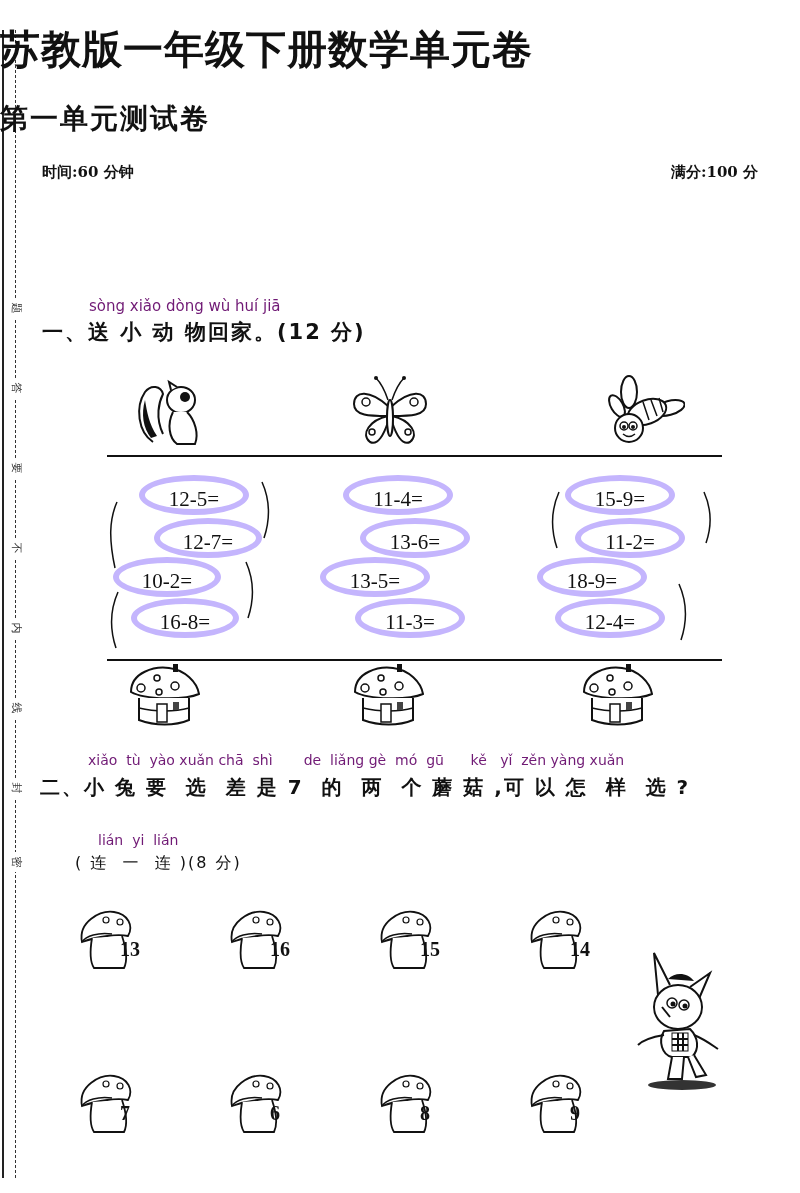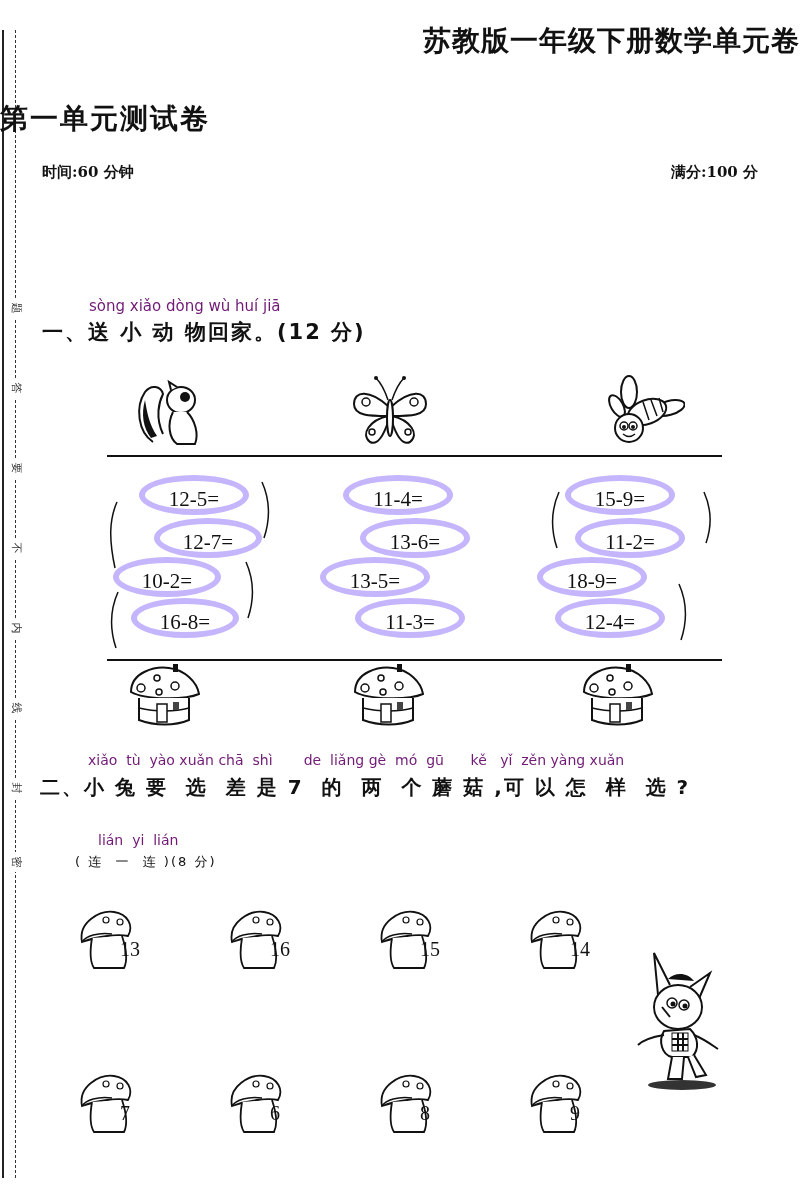--- a/index.html
+++ b/index.html
@@ -6,22 +6,22 @@
   html, body { width: 800px; height: 1193px; background: #ffffff; overflow: hidden; }
   body { position: relative; font-family: "DejaVu Serif", serif; color: #111; }
 
   
   .bind-solid { position: absolute; left: 2px; top: 30px; width: 2px; height: 1148px; background: #222; }
   .bind-dash { position: absolute; left: 15px; top: 30px; height: 1148px; border-left: 1.5px dashed #333; }
   .bind-char { position: absolute; left: 6px; width: 20px; height: 20px; background: #fff;
     font-family: "DejaVu Sans", sans-serif; font-size: 11px; color: #333; text-align: center;
     line-height: 20px; transform: rotate(90deg); }
 
-  .title-main { position: absolute; left: 0; width: 800px; top: 22px; text-align: right;
-    font-family: "DejaVu Sans", sans-serif; font-weight: bold; font-size: 28px; letter-spacing: 1px; }
+  .title-main { position: absolute; left: 0; width: 800px; top: 22px; text-align: left;
+    font-family: "DejaVu Sans", sans-serif; font-weight: bold; font-size: 40px; letter-spacing: 1px; }
   .title-sub { position: absolute; left: 0; width: 800px; top: 100px; text-align: left;
     font-family: "DejaVu Serif", serif; font-weight: bold; font-size: 28px; letter-spacing: 2px; }
 
   .meta-left { position: absolute; left: 42px; top: 163px; font-size: 15px; font-weight: bold; }
   .meta-right { position: absolute; right: 42px; top: 163px; font-size: 15px; font-weight: bold; }
 
   table.score { position: absolute; left: 43px; top: 193px; width: 716px; border-collapse: collapse;
     border: 2px solid #111; font-family: "DejaVu Sans", sans-serif; font-size: 15px; }
   table.score td { border: 1px solid #111; height: 35px; text-align: center; width: 59px; letter-spacing: 4px; }
 
@@ -33,21 +33,21 @@
   .animal { position: absolute; width: 80px; height: 80px; }
   .house { position: absolute; width: 80px; height: 70px; }
 
   .oval { position: absolute; width: 110px; height: 40px; border: 6px solid #c4b5fd; border-radius: 50%;
     text-align: center; line-height: 36px; font-family: "Liberation Serif", serif; font-size: 21px; background: transparent; }
 
   .wave { position: absolute; width: 14px; }
 
   .mush { position: absolute; width: 70px; height: 65px; }
   .mush-num { position: absolute; left: 14px; top: 30px; width: 34px; text-align: center;
-    font-family: "Liberation Serif", serif; font-size: 20px; font-weight: normal; padding-left: 28px; }
+    font-family: "Liberation Serif", serif; font-size: 20px; font-weight: bold; padding-left: 28px; }
 
   .rabbit { position: absolute; left: 628px; top: 945px; width: 100px; height: 150px; }
 </style>
 </head>
 <body>
 
 <div class="bind-solid"></div>
 <div class="bind-dash"></div>
 <div class="bind-char" style="top:298px">题</div>
 <div class="bind-char" style="top:378px">答</div>
@@ -182,21 +182,21 @@
   <circle cx="34" cy="30" r="3" fill="none" stroke="#111" stroke-width="1.5"></circle>
   <path d="M14 36 L14 58 C30 64 50 64 64 58 L64 36" fill="#fff" stroke="#111" stroke-width="2"></path>
   <path d="M14 46 C30 50 50 50 64 46" fill="none" stroke="#111" stroke-width="1.5"></path>
   <rect x="32" y="42" width="10" height="18" fill="#fff" stroke="#111" stroke-width="1.5"></rect>
   <rect x="48" y="40" width="6" height="8" fill="#444"></rect>
 </svg>
 
 <div class="pinyin" style="left:88px; top:752px; font-size:14px">xiǎo  tù  yào xuǎn chā  shì       de  liǎng gè  mó  gū      kě   yǐ  zěn yàng xuǎn</div>
 <div class="q-head" style="left:40px; top:774px; font-size:20px">二、小 兔 要  选  差 是 7  的  两  个 蘑 菇 ,可 以 怎  样  选 ?</div>
 <div class="pinyin" style="left:98px; top:832px; font-size:14px">lián  yi  lián</div>
-<div class="q-head" style="left:75px; top:853px; font-size:13px; font-weight:normal">( 连  一  连 )(8 分)</div>
+<div class="q-head" style="left:75px; top:853px; font-size:16px; font-weight:normal">( 连  一  连 )(8 分)</div>
 
 <div class="mush" style="left:78px; top:908px">
   <svg width="70" height="65" viewBox="0 0 70 65">
     <path d="M4 34 C0 14 22 2 36 4 C50 6 56 18 50 28 C40 26 20 28 4 34 Z" fill="#fff" stroke="#111" stroke-width="1.8"></path>
     <circle cx="28" cy="12" r="3" fill="none" stroke="#111" stroke-width="1.2"></circle>
       <circle cx="42" cy="14" r="3" fill="none" stroke="#111" stroke-width="1.2"></circle>
     <path d="M4 34 C8 28 20 24 34 26" fill="none" stroke="#111" stroke-width="1.5"></path>
     <path d="M14 30 C12 42 12 54 16 60 L46 60 C50 52 48 40 44 28" fill="#fff" stroke="#111" stroke-width="1.8"></path>
   </svg>
   <div class="mush-num">13</div>

